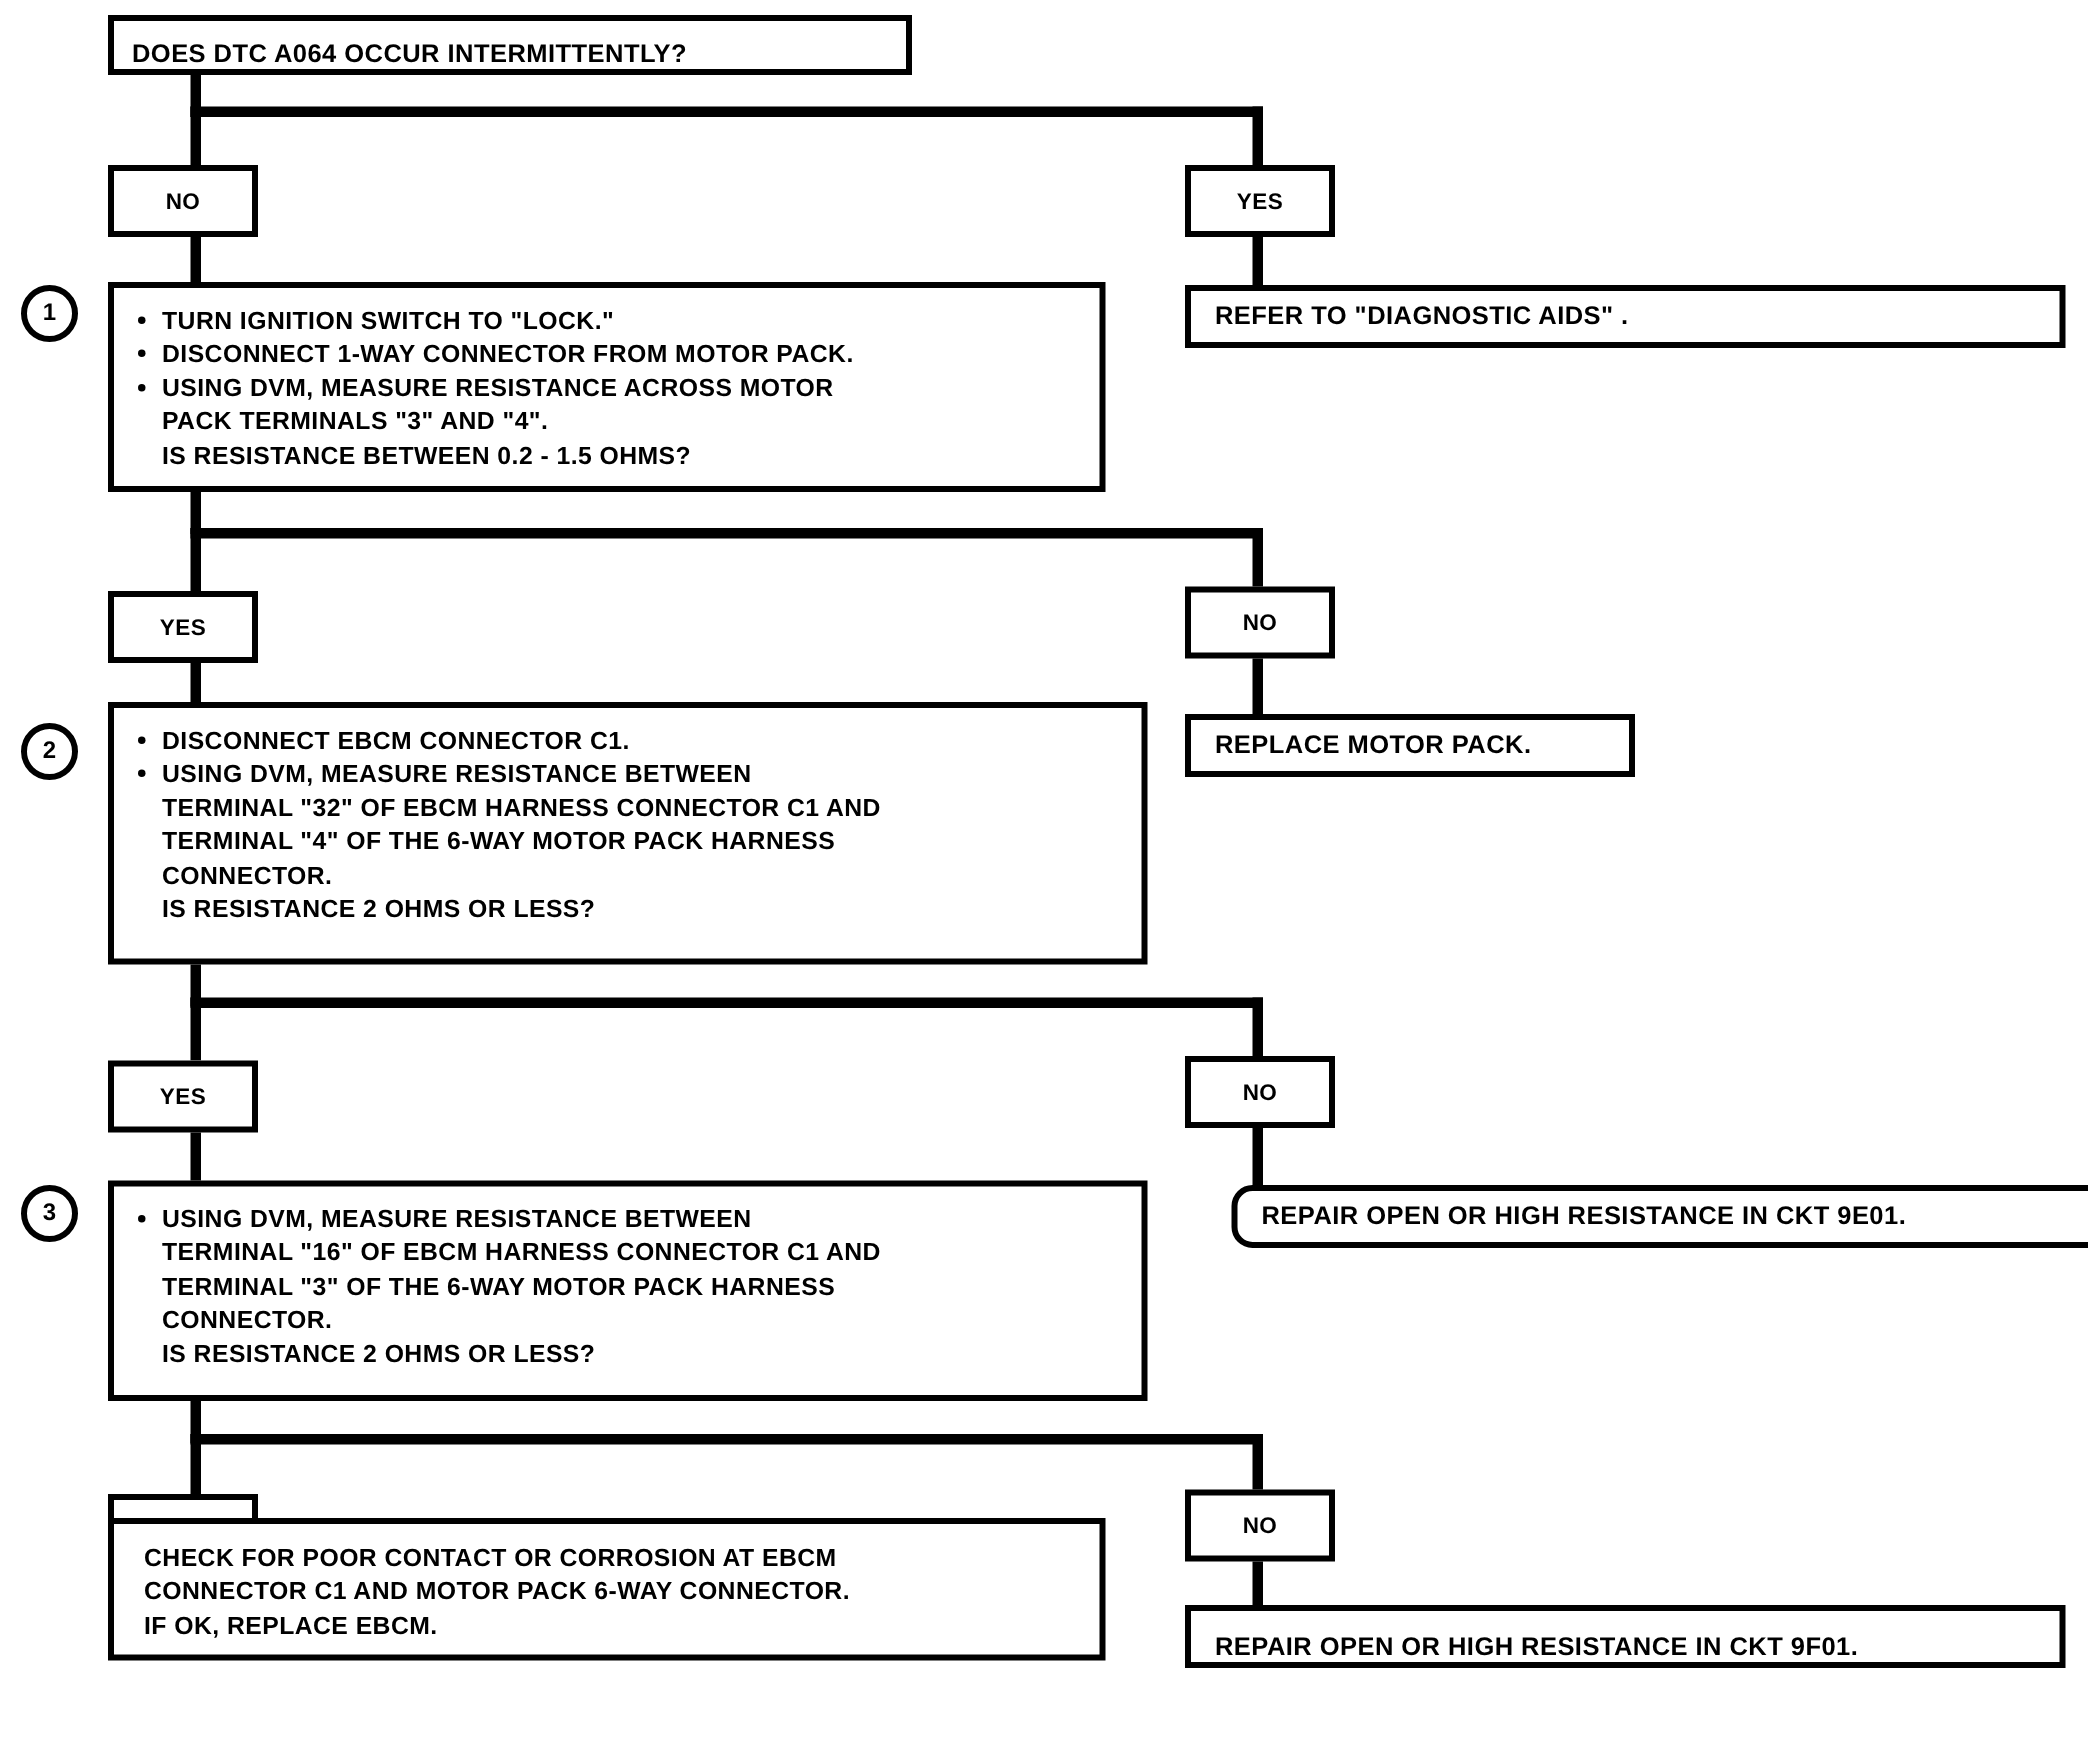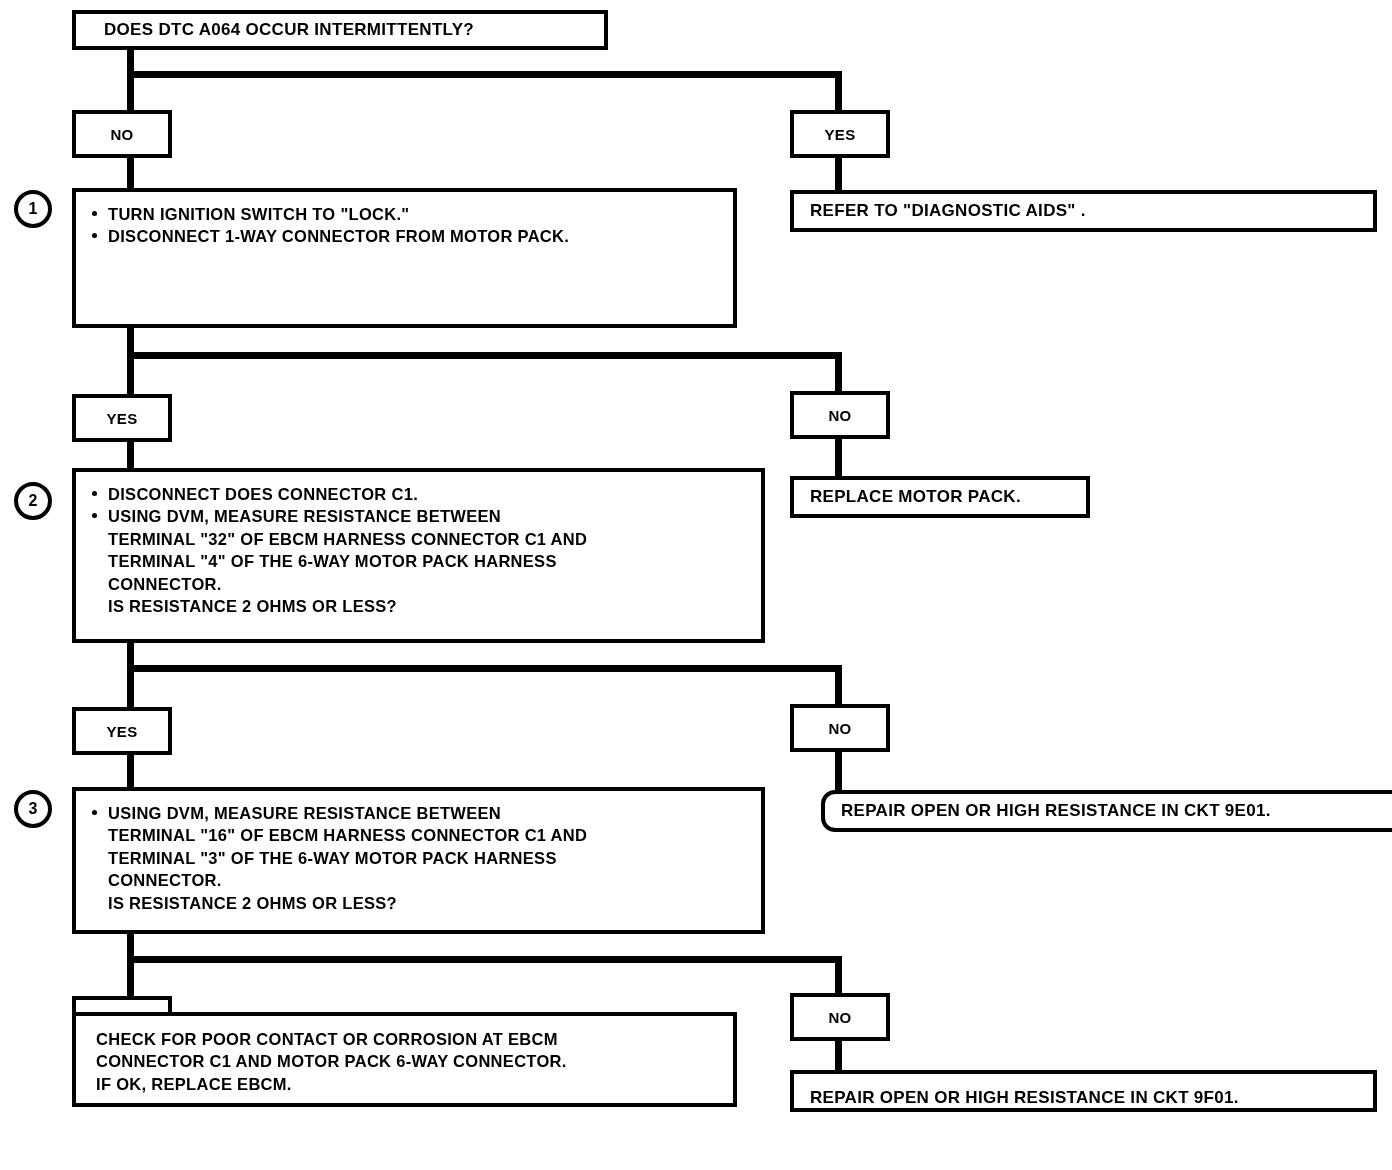--- a/index.html
+++ b/index.html
@@ -21,22 +21,22 @@
     box-sizing: border-box;
     background: #ffffff;
     border: 4px solid #000000;
     color: #000000;
     font-weight: bold;
     letter-spacing: 0.3px;
   }
   .box.title {
     font-size: 17px;
     display: flex;
-    align-items: center;
-    padding-left: 28px;
+    align-items: flex-end;
+    padding-left: 12px;
   }
   .box.decision {
     font-size: 15px;
     display: flex;
     align-items: center;
     justify-content: center;
     border-width: 4px;
   }
   .box.action {
     font-size: 17px;
@@ -136,20 +136,23 @@
   <div class="vline" style="left:835px; top:158px; height:33px;"></div>
 
   <div class="stepnum" style="left:14px; top:190px;">
     <span>1</span>
   </div>
 
   <div class="box steps" style="left:72px; top:188px; width:665px; height:140px;">
     <ul class="bullets">
       <li>TURN IGNITION SWITCH TO "LOCK."</li>
       <li>DISCONNECT 1-WAY CONNECTOR FROM MOTOR PACK.</li>
+      <li>USING DVM, MEASURE RESISTANCE ACROSS MOTOR
+PACK TERMINALS "3" AND "4".
+IS RESISTANCE BETWEEN 0.2 - 1.5 OHMS?</li>
     </ul>
   </div>
 
   <div class="box action" style="left:790px; top:190px; width:587px; height:42px;">
     <span>REFER TO "DIAGNOSTIC AIDS" .</span>
   </div>
 
   <div class="vline" style="left:127px; top:328px; height:28px;"></div>
   <div class="hline" style="left:127px; top:352px; width:715px;"></div>
   <div class="vline" style="left:127px; top:352px; height:42px;"></div>
@@ -164,21 +167,21 @@
 
   <div class="vline" style="left:127px; top:442px; height:29px;"></div>
   <div class="vline" style="left:835px; top:439px; height:37px;"></div>
 
   <div class="stepnum" style="left:14px; top:482px;">
     <span>2</span>
   </div>
 
   <div class="box steps" style="left:72px; top:468px; width:693px; height:175px;">
     <ul class="bullets">
-      <li>DISCONNECT DOES CONNECTOR C1.</li>
+      <li>DISCONNECT EBCM CONNECTOR C1.</li>
       <li>USING DVM, MEASURE RESISTANCE BETWEEN
 TERMINAL "32" OF EBCM HARNESS CONNECTOR C1 AND
 TERMINAL "4" OF THE 6-WAY MOTOR PACK HARNESS
 CONNECTOR.
 IS RESISTANCE 2 OHMS OR LESS?</li>
     </ul>
   </div>
 
   <div class="box action" style="left:790px; top:476px; width:300px; height:42px;">
     <span>REPLACE MOTOR PACK.</span>

